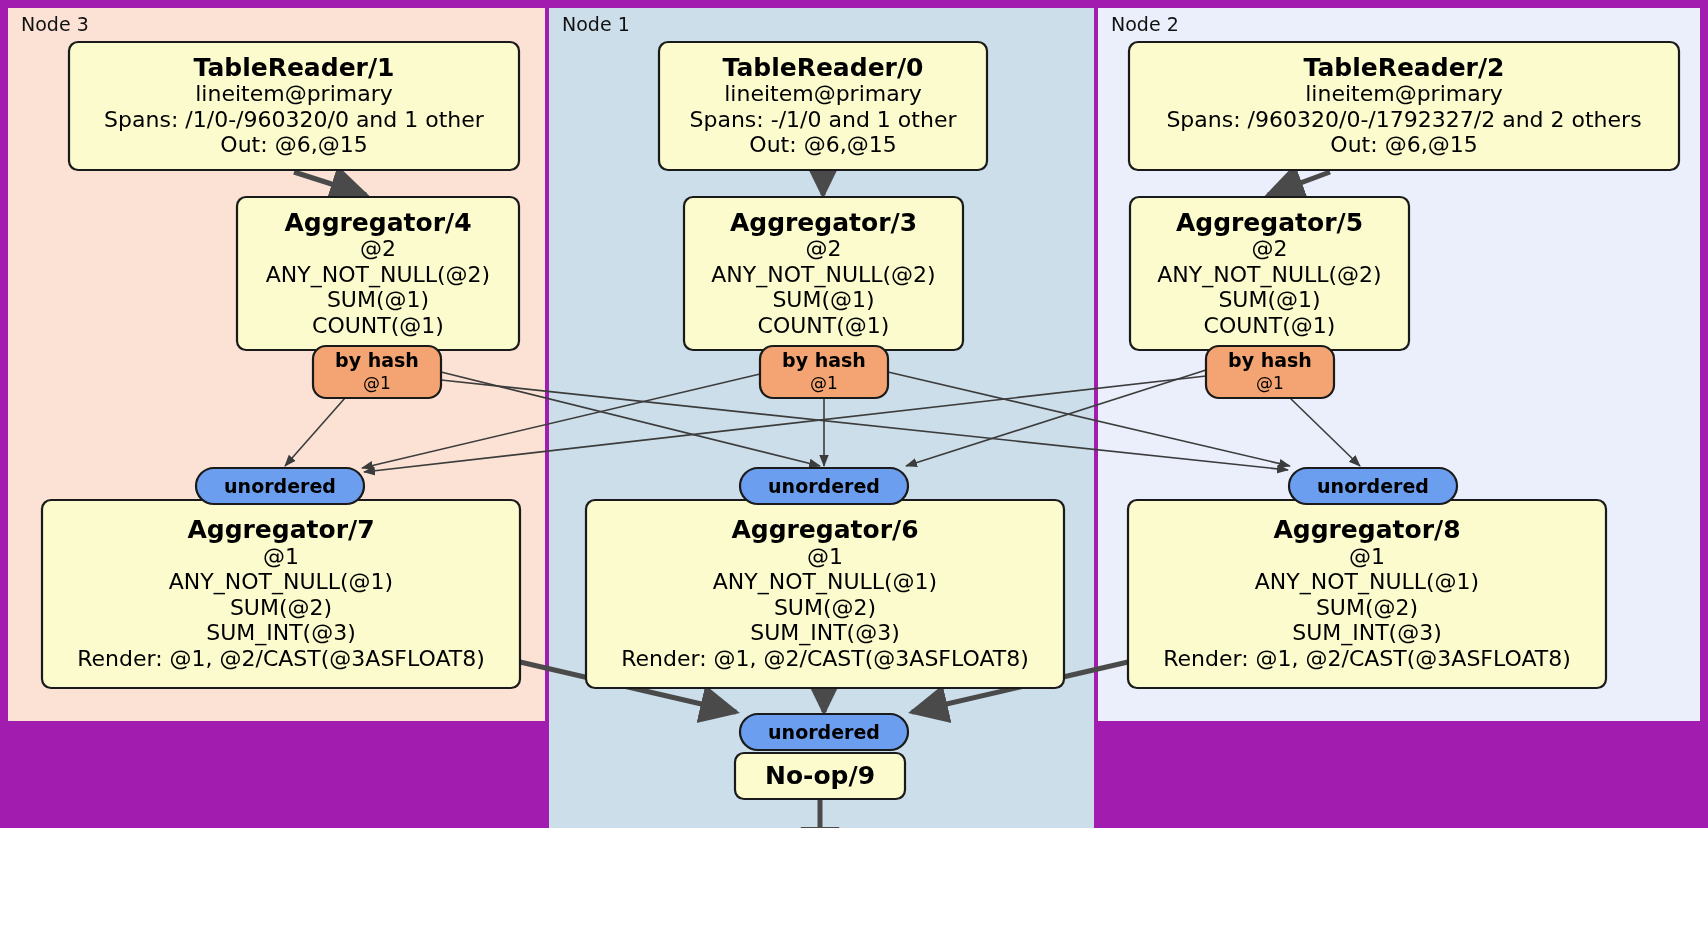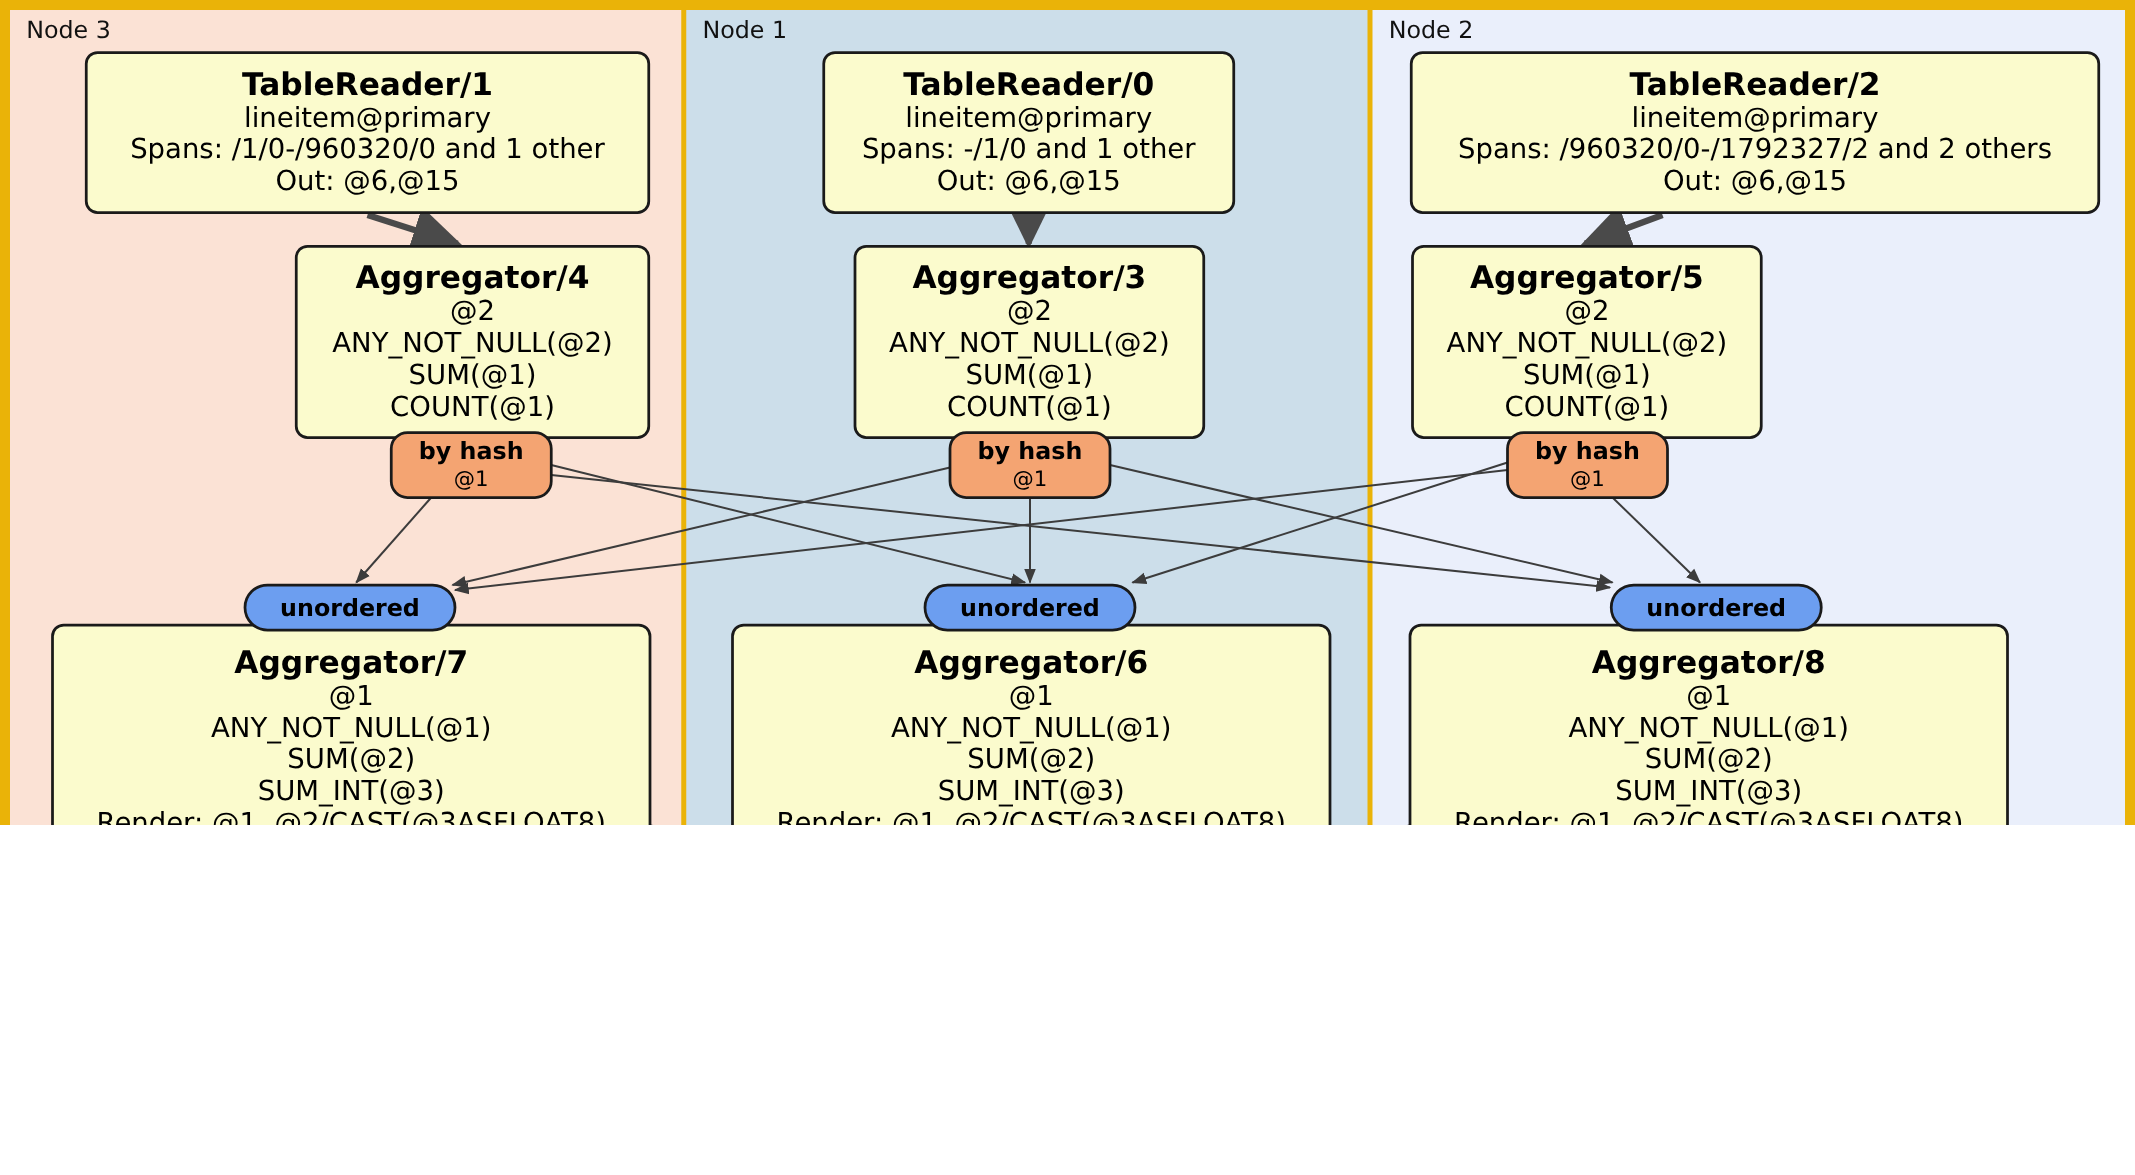--- a/index.html
+++ b/index.html
@@ -7,23 +7,23 @@
     margin: 0;
     padding: 0;
     background: #ffffff;
   }
   body {
     font-family: "DejaVu Sans", "Liberation Sans", sans-serif;
   }
   #diagram-root {
     position: relative;
     width: 1708px;
-    height: 660px;
+    height: 828px;
     overflow: hidden;
-    background: #eab308;
+    background: #a21caf;
   }
   svg#plan-svg {
     position: absolute;
     left: 0;
     top: 0;
     width: 1708px;
     height: 940px;
     display: block;
   }
   .node-panel-rect {

